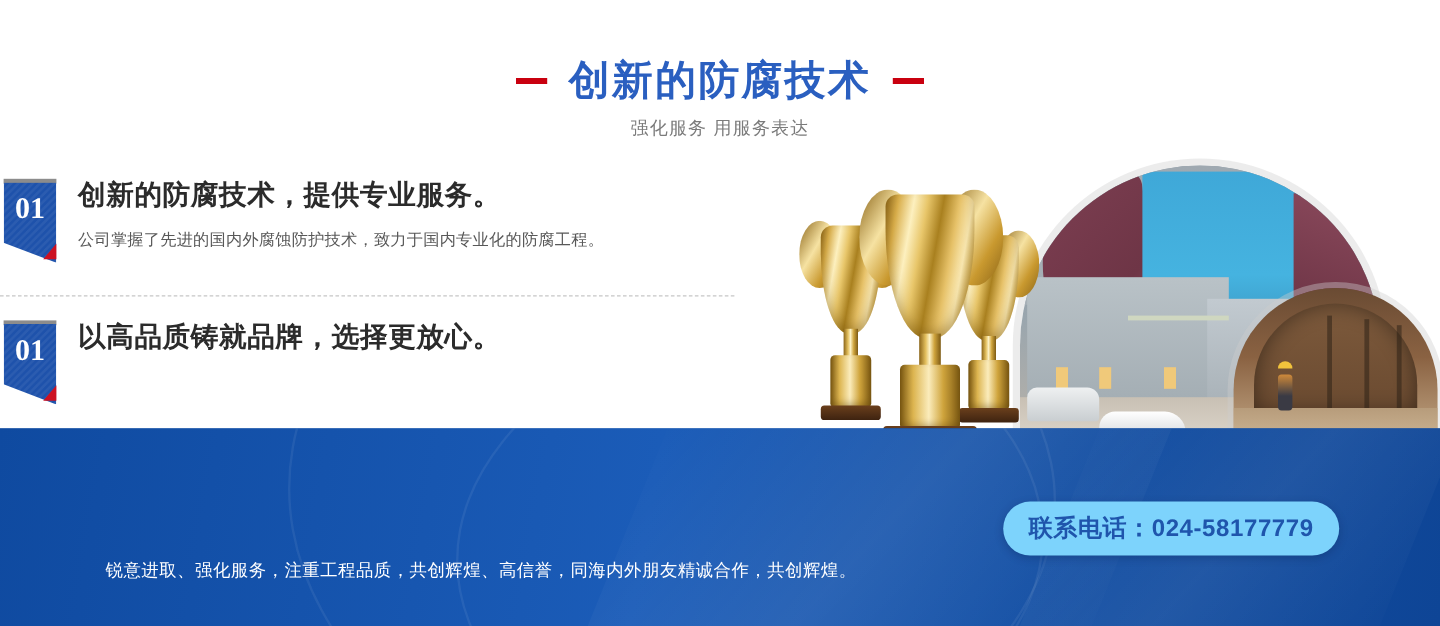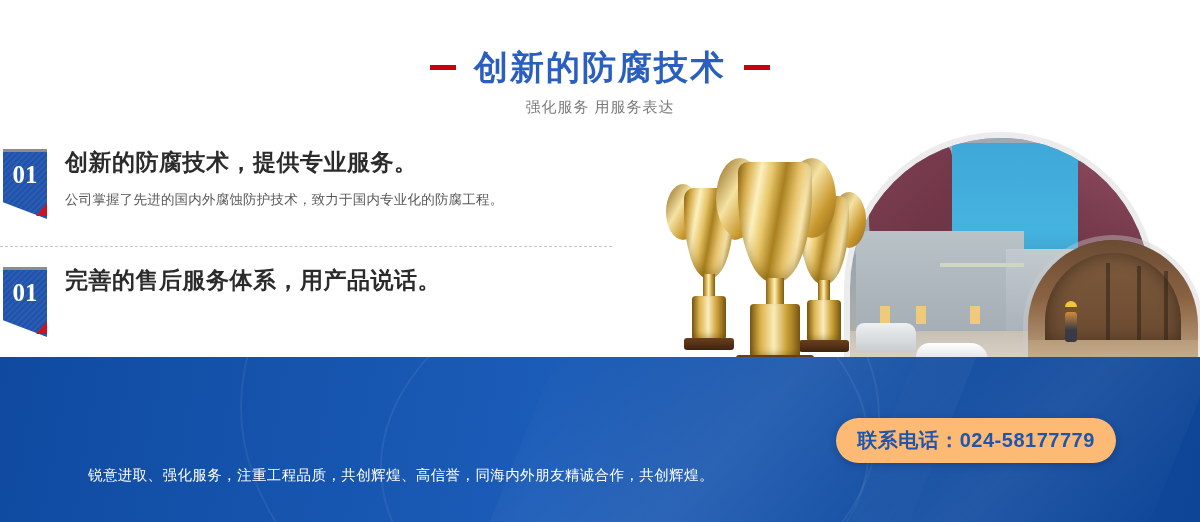--- a/index.html
+++ b/index.html
@@ -364,21 +364,21 @@
     color: #ffffff;
     letter-spacing: 0.4px;
     white-space: nowrap;
   }
 
   .phone-pill {
     position: absolute;
     left: 836px; top: 418px;
     width: 280px;
     height: 45px;
-    background: #fdba74;
+    background: #7dd3fc;
     border-radius: 23px;
     display: flex;
     align-items: center;
     justify-content: center;
     box-shadow: 0 2px 7px rgba(0,20,60,.25);
     z-index: 5;
   }
   .phone-text {
     font-size: 20px;
     font-weight: 700;
@@ -418,21 +418,21 @@
     </div>
 
     <div class="feature feature-2">
       <div class="badge">
         <div class="badge-top"></div>
         <div class="badge-body"></div>
         <div class="badge-notch"></div>
         <div class="badge-num">01</div>
       </div>
       <div class="feature-text">
-        <div class="feature-title">完善的售后服务体系，用产品说话。</div>
+        <div class="feature-title">以高品质铸就品牌，选择更放心。</div>
       </div>
     </div>
 
   </div>
 
   <div class="collage">
 
     <div class="photo-arch">
       <div class="arch-sky"></div>
       <div class="arch-band-a"></div>

